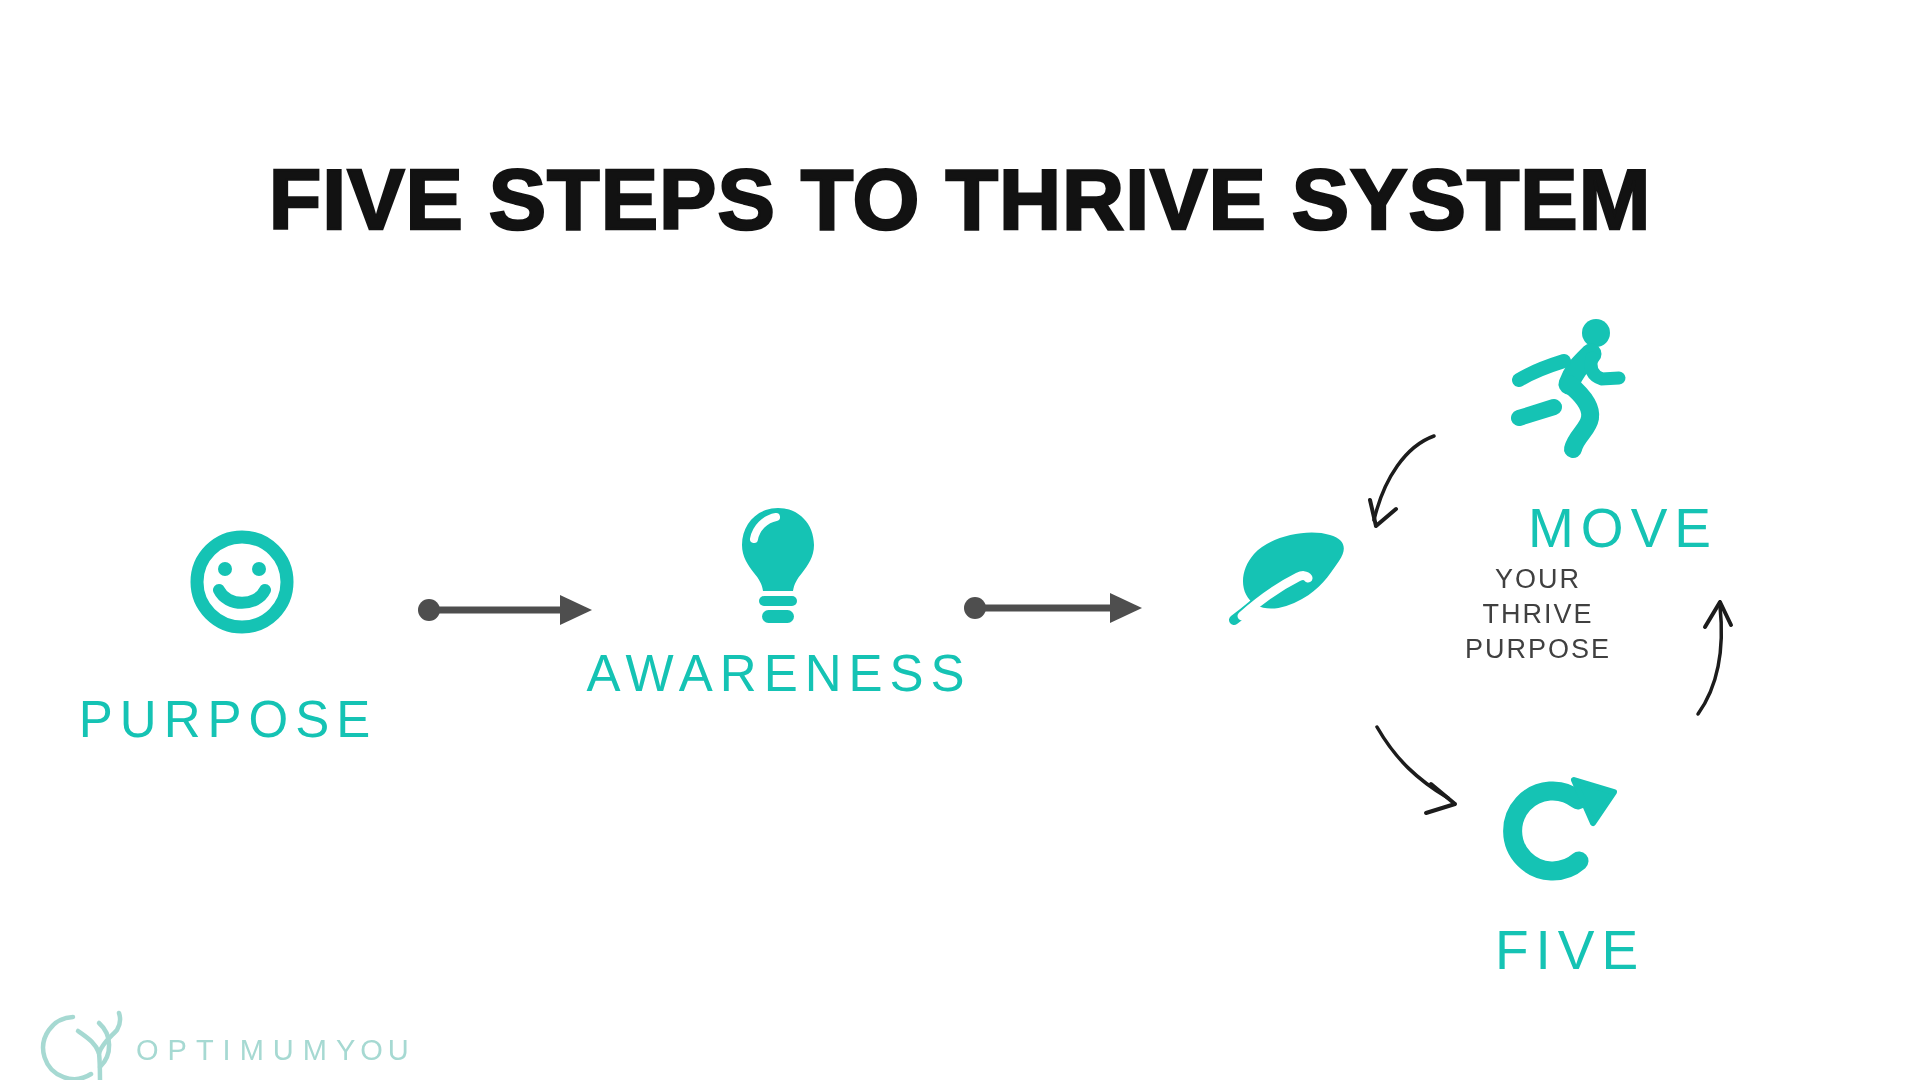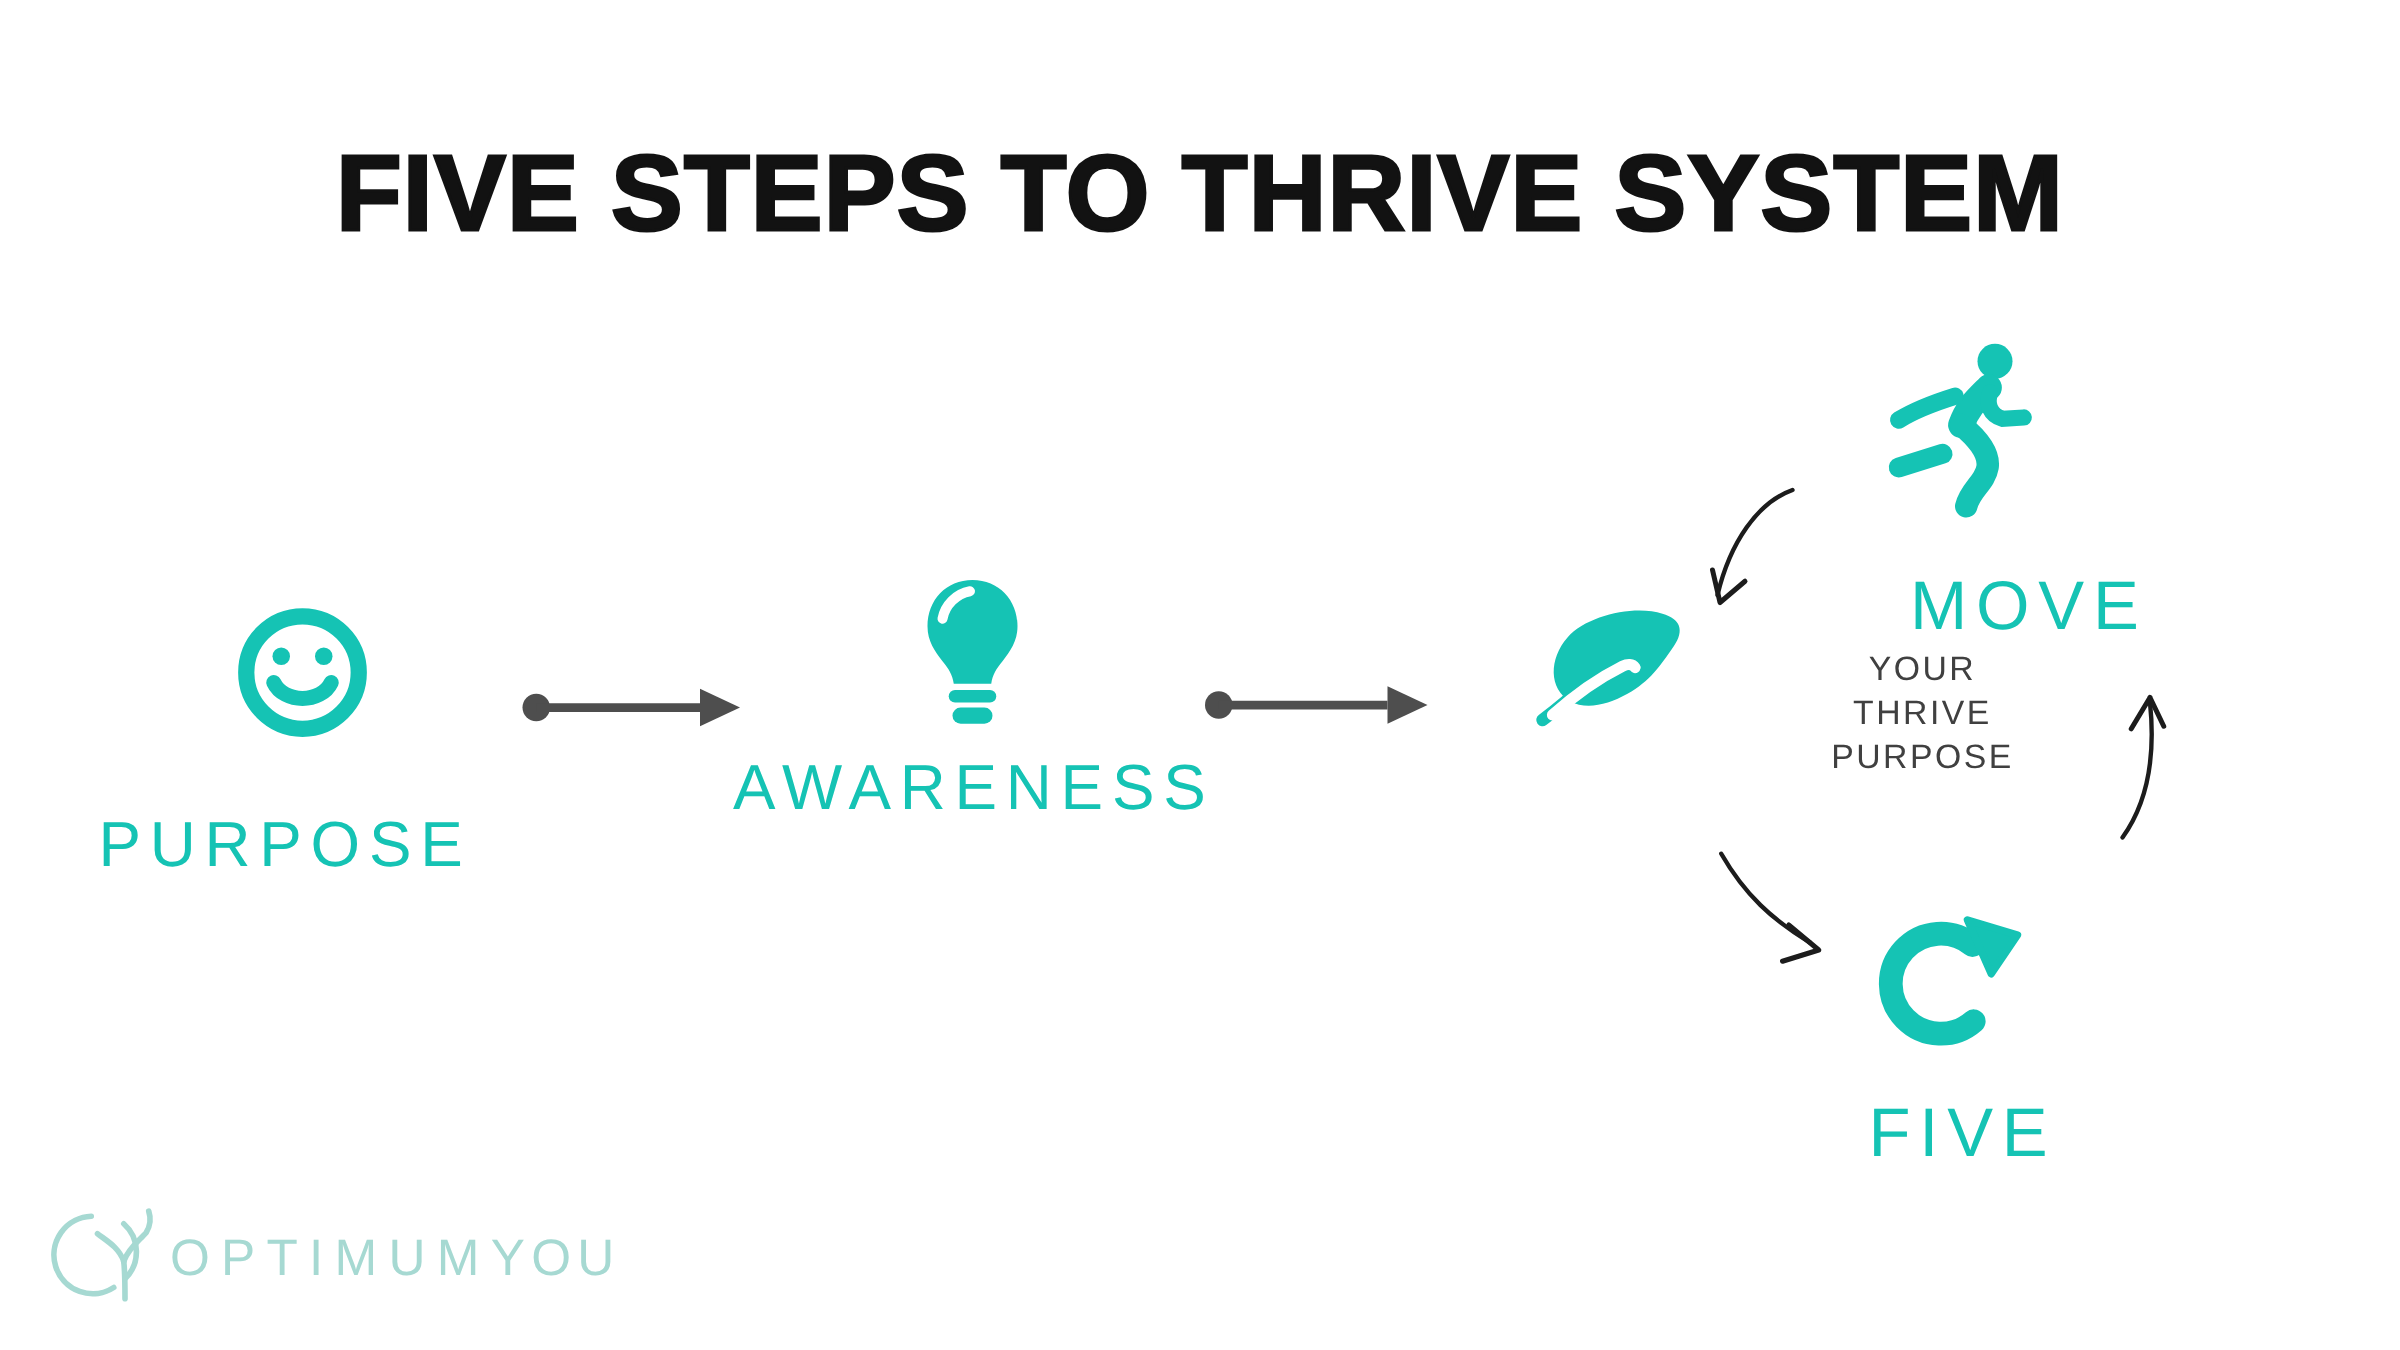--- a/index.html
+++ b/index.html
@@ -1,21 +1,21 @@
 <!DOCTYPE html>
 <html style="--teal: #15C3B4; --logo-teal: #A6D9D2; --gray: #4E4E4E; --ink: #1c1c1c; --title-color: #121212; --recipe: #404040; --bg: #FFFFFF;"><head>
 <meta charset="utf-8">
 <style>
   html,body{margin:0;padding:0;}
   body{
     width:1920px;height:1080px;background:#fff;overflow:hidden;
     font-family:"Liberation Sans", sans-serif;
     position:relative;
   }
-  .canvas{position:absolute;inset:0;background:var(--bg,#fff);}
+  .canvas{position:absolute;inset:0;background:var(--bg,#fff);margin-top:44px;}
   .title{
     position:absolute;left:0;right:0;top:112px;text-align:center;
     font-size:86px;font-weight:bold;letter-spacing:1px;line-height:1;
     color:var(--title-color,#121212);
     -webkit-text-stroke:2.5px var(--title-color,#121212);
     white-space:nowrap;
   }
   .step-label{
     position:absolute;text-align:center;
     color:var(--teal,#15C3B4);
@@ -38,21 +38,21 @@
   .cv-a{left:1358px;top:386px;}
   .cv-b{left:1370px;top:676px;}
   .cv-c{left:1686px;top:548px;}
   .recipe{
     position:absolute;left:1438px;top:518px;width:200px;text-align:center;
     color:var(--recipe,#404040);font-size:27px;font-weight:300;
     letter-spacing:2px;line-height:35px;
   }
   .logo{position:absolute;left:40px;top:962px;display:flex;align-items:center;}
   .logo-mark{width:84px;height:84px;}
-  .logo-text{margin-left:12px;display:flex;align-items:center;color:var(--logo-teal,#A6D9D2);font-size:41px;margin-top:4px;}
+  .logo-text{margin-left:12px;display:flex;align-items:center;color:var(--logo-teal,#A6D9D2);font-size:29px;margin-top:4px;}
   .logo-light{font-weight:300;letter-spacing:9px;}
   .logo-bold{font-weight:normal;letter-spacing:5px;}
   svg{display:block;overflow:visible;}
   .teal-fill{fill:var(--teal,#15C3B4);}
   .teal-stroke{stroke:var(--teal,#15C3B4);fill:none;}
   .gray-fill{fill:var(--gray,#4E4E4E);}
   .gray-stroke{stroke:var(--gray,#4E4E4E);fill:none;}
   .ink-stroke{stroke:var(--ink,#1c1c1c);fill:none;}
   .logo-stroke{stroke:var(--logo-teal,#A6D9D2);fill:none;}
 </style>

